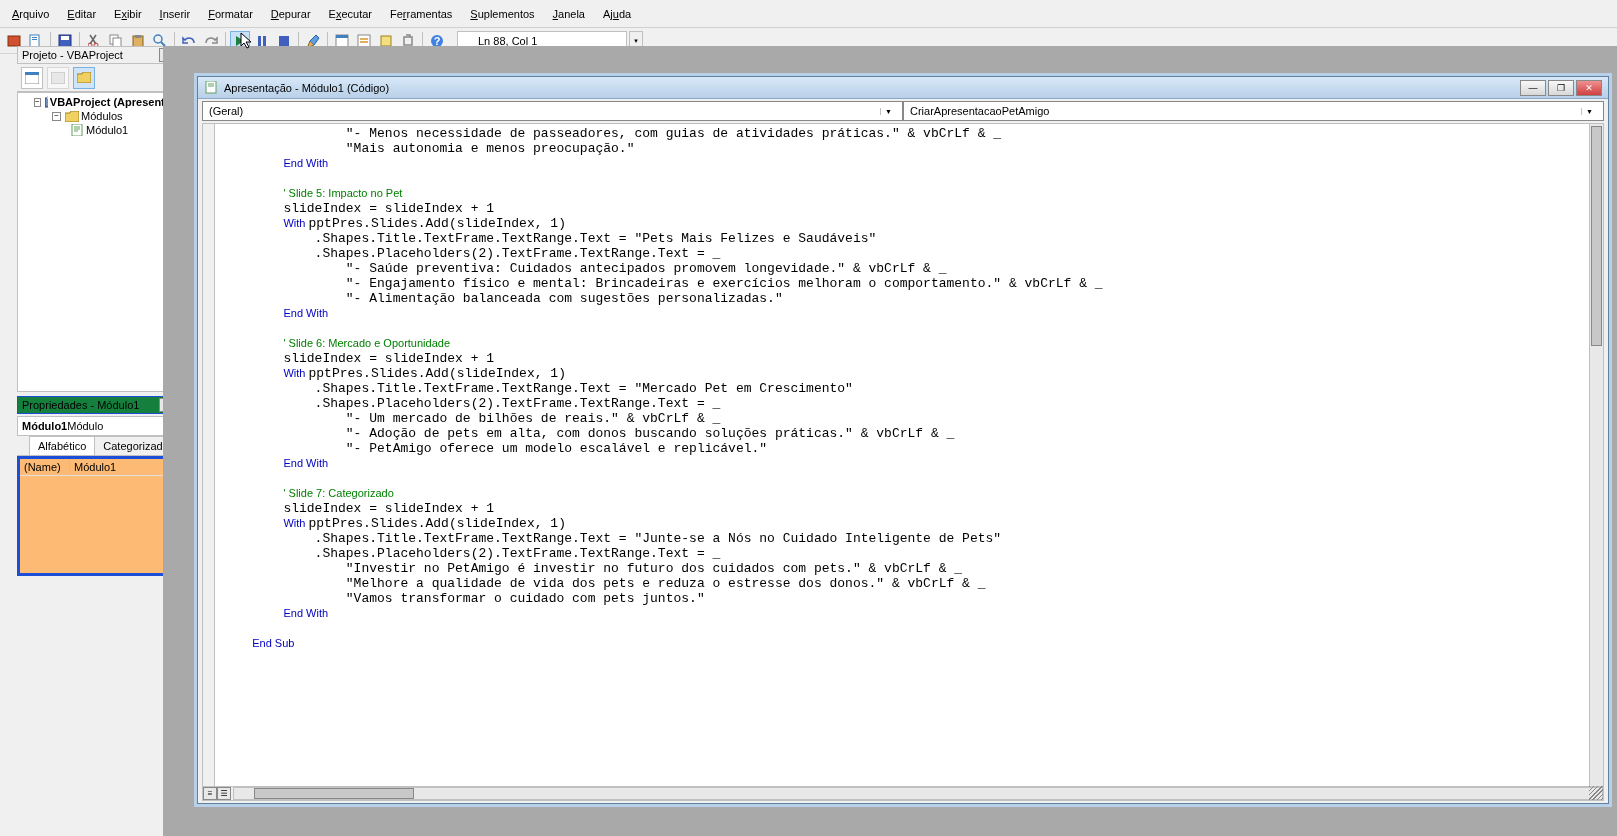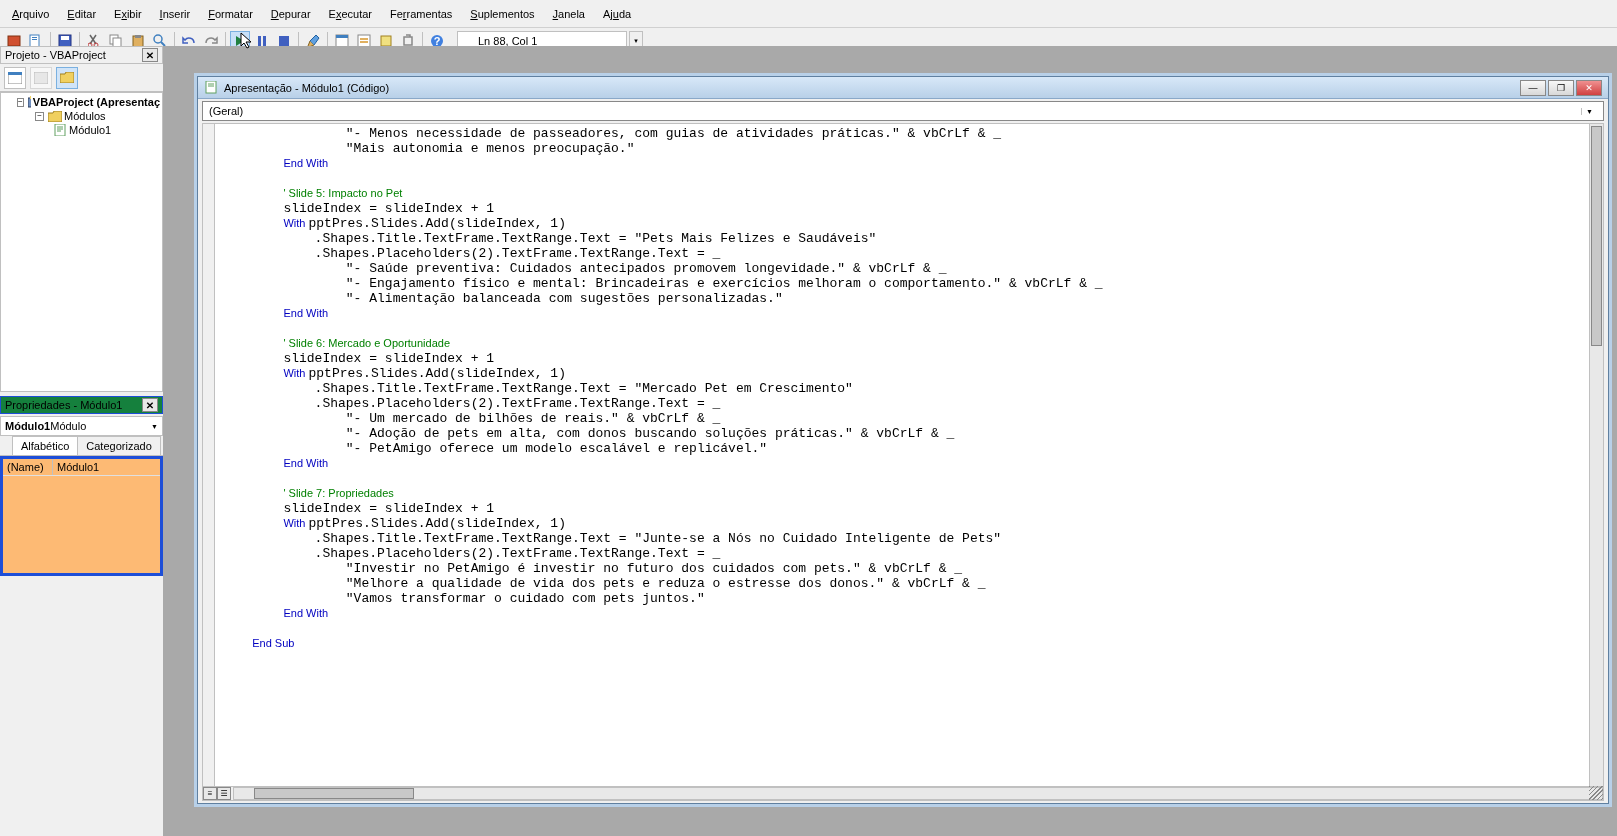--- a/index.html
+++ b/index.html
@@ -9,21 +9,21 @@
 .menubar span { padding: 2px 8px; cursor: default; }
 .menubar span u { text-decoration: underline; }
 
 .toolbar { background: #f0f0f0; padding: 2px 4px; display: flex; gap: 2px; align-items: center; height: 26px; border-bottom: 1px solid #d4d4d4; }
 .tb-btn { width: 20px; height: 20px; display: flex; align-items: center; justify-content: center; border: 1px solid transparent; cursor: default; }
 .tb-btn.active { border: 1px solid #7ab0e0; background: #c8e0f8; }
 .tb-sep { width: 1px; height: 18px; background: #c0c0c0; margin: 0 2px; }
 .tb-status { margin-left: 8px; width: 170px; background: white; border: 1px solid #c0c0c0; padding: 2px 20px; height: 20px; display: flex; align-items: center; }
 .tb-status-arrow { width: 14px; height: 20px; border: 1px solid #c0c0c0; display:flex; align-items:center; justify-content:center; font-size:7px; }
 
-.left-panel { position: absolute; left: 0; top: 46px; width: 163px; height: calc(100% - 46px); background: #f0f0f0; }
+.left-panel { position: absolute; left: 17px; top: 46px; width: 163px; height: calc(100% - 46px); background: #f0f0f0; }
 
 .proj-header { background: #f0f0f0; border: 1px solid #c0c0c0; padding: 2px 4px; display: flex; justify-content: space-between; align-items: center; height: 18px; }
 .proj-close { width: 16px; height: 14px; display: flex; align-items: center; justify-content: center; font-family: Arial; font-weight: bold; cursor: default; border:1px solid #888;background:#e8e8e8;font-size:10px;}
 
 .proj-toolbar { background: #f0f0f0; border-bottom: 1px solid #c0c0c0; padding: 2px 4px; display: flex; gap: 4px; height: 28px; align-items: center; }
 .proj-tb-btn { width: 22px; height: 22px; border: 1px solid #c0c0c0; display: flex; align-items: center; justify-content: center; background: white; }
 .proj-tb-btn.sel { border: 1px solid #7ab0e0; background: #d0e4f8; }
 
 .tree { background: white; border: 1px solid #c0c0c0; padding: 2px; height: 300px; font-size: 11px; overflow: auto; }
 .tree-item { padding: 1px 0; white-space: nowrap; display: flex; align-items: center; gap: 2px; }
@@ -291,20 +291,24 @@
         <div class="win-btn">—</div>
         <div class="win-btn">❐</div>
         <div class="win-btn close">✕</div>
       </div>
     </div>
     <div class="combo-row">
       <div class="combo">
         <span>(Geral)</span>
         <span class="combo-arrow">▼</span>
       </div>
+      <div class="combo">
+        <span>CriarApresentacaoPetAmigo</span>
+        <span class="combo-arrow">▼</span>
+      </div>
     </div>
     <div class="code-body">
       <div class="code-gutter"></div>
       <div class="code-text" id="code-text">                "- Menos necessidade de passeadores, com guias de atividades práticas." &amp; vbCrLf &amp; _
                 "Mais autonomia e menos preocupação."
         <span class="kw">End With</span>
 
         <span class="cmt">' Slide 5: Impacto no Pet</span>
         slideIndex = slideIndex + 1
         <span class="kw">With </span>pptPres.Slides.Add(slideIndex, 1)
@@ -318,21 +322,21 @@
         <span class="cmt">' Slide 6: Mercado e Oportunidade</span>
         slideIndex = slideIndex + 1
         <span class="kw">With </span>pptPres.Slides.Add(slideIndex, 1)
             .Shapes.Title.TextFrame.TextRange.Text = "Mercado Pet em Crescimento"
             .Shapes.Placeholders(2).TextFrame.TextRange.Text = _
                 "- Um mercado de bilhões de reais." &amp; vbCrLf &amp; _
                 "- Adoção de pets em alta, com donos buscando soluções práticas." &amp; vbCrLf &amp; _
                 "- PetAmigo oferece um modelo escalável e replicável."
         <span class="kw">End With</span>
 
-        <span class="cmt">' Slide 7: Propriedades</span>
+        <span class="cmt">' Slide 7: Categorizado</span>
         slideIndex = slideIndex + 1
         <span class="kw">With </span>pptPres.Slides.Add(slideIndex, 1)
             .Shapes.Title.TextFrame.TextRange.Text = "Junte-se a Nós no Cuidado Inteligente de Pets"
             .Shapes.Placeholders(2).TextFrame.TextRange.Text = _
                 "Investir no PetAmigo é investir no futuro dos cuidados com pets." &amp; vbCrLf &amp; _
                 "Melhore a qualidade de vida dos pets e reduza o estresse dos donos." &amp; vbCrLf &amp; _
                 "Vamos transformar o cuidado com pets juntos."
         <span class="kw">End With</span>
 
     <span class="kw">End Sub</span>

